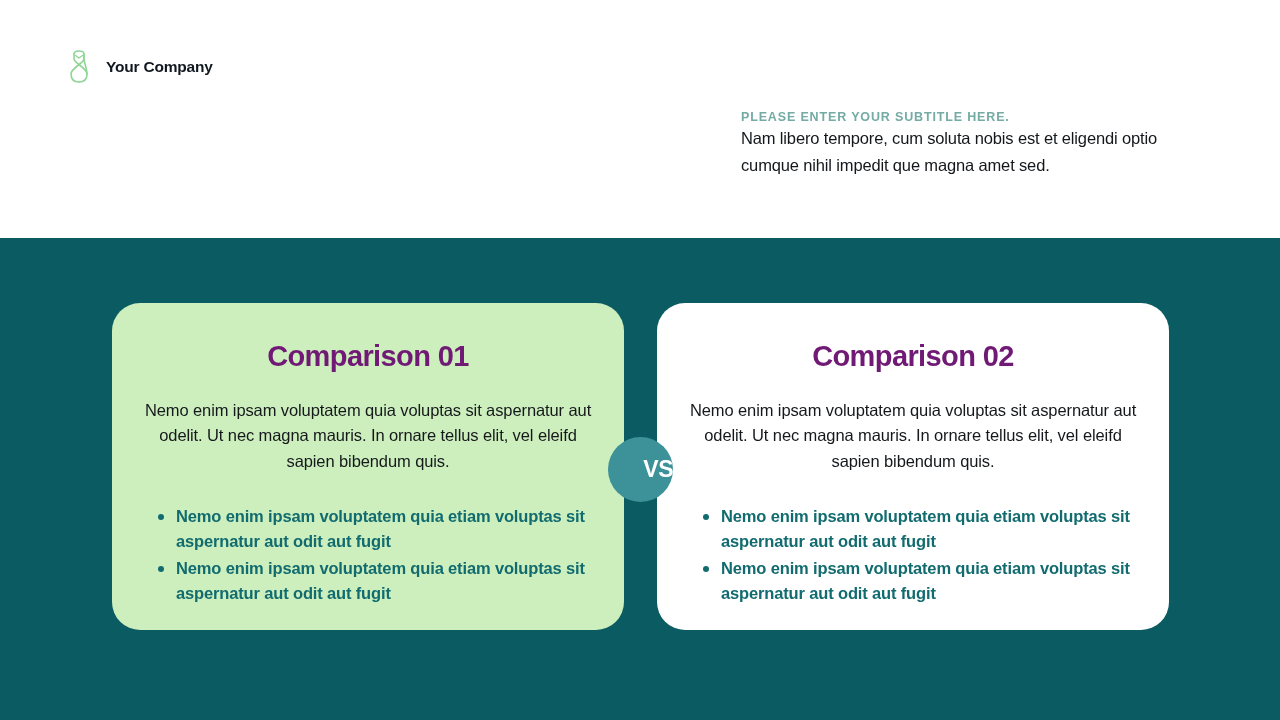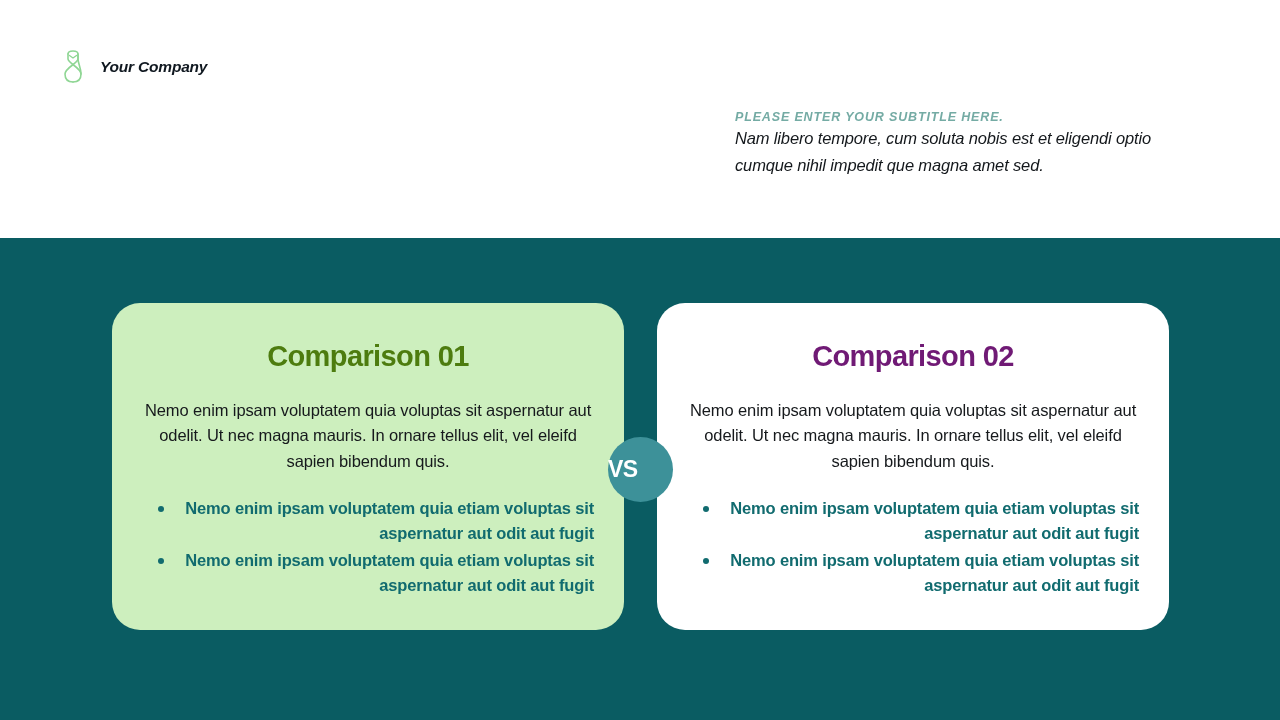--- a/index.html
+++ b/index.html
@@ -18,25 +18,24 @@
   .slide {
     position: relative;
     width: 1280px;
     height: 720px;
     background: #ffffff;
   }
 
   
   .header {
     position: absolute;
-    left: 0; top: 0;
+    left: 6px; top: 0;
     width: 1108px;
     height: 238px;
     background: #ffffff;
-    font-style: italic;
   }
 
   .brand {
     position: absolute;
     left: 58px;
     top: 50px;
     display: flex;
     align-items: center;
     gap: 12px;
   }
@@ -126,37 +125,36 @@
   }
 
   .card-title {
     text-align: center;
     font-size: 29px;
     font-weight: bold;
     letter-spacing: -0.6px;
     line-height: 1.2;
   }
 
-  .card-left .card-title { color: #4d7c0f; }
+  .card-left .card-title { color: #701a75; }
   .card-right .card-title { color: #701a75; }
 
   .card-para {
     margin-top: 24px;
     text-align: center;
     font-size: 16.5px;
     line-height: 1.54;
     letter-spacing: -0.1px;
     color: #16191C;
   }
 
   .card-list {
-    margin-top: 22px;
+    margin-top: 30px;
     padding-left: 34px;
     list-style: none;
-    text-align: right;
   }
 
   .card-list li {
     position: relative;
     font-size: 16.5px;
     font-weight: bold;
     line-height: 1.52;
     letter-spacing: -0.15px;
     color: #116B6F;
     margin-bottom: 2px;
@@ -177,21 +175,21 @@
   .vs-badge {
     position: absolute;
     left: 608px;
     top: 199px;
     width: 65px;
     height: 65px;
     border-radius: 50%;
     background: #3D9199;
     display: flex;
     align-items: center;
-    justify-content: flex-start;
+    justify-content: flex-end;
     z-index: 5;
   }
 
   .vs-badge-label {
     font-size: 23px;
     font-weight: bold;
     color: #FFFFFF;
     letter-spacing: -0.5px;
     line-height: 1;
   }

